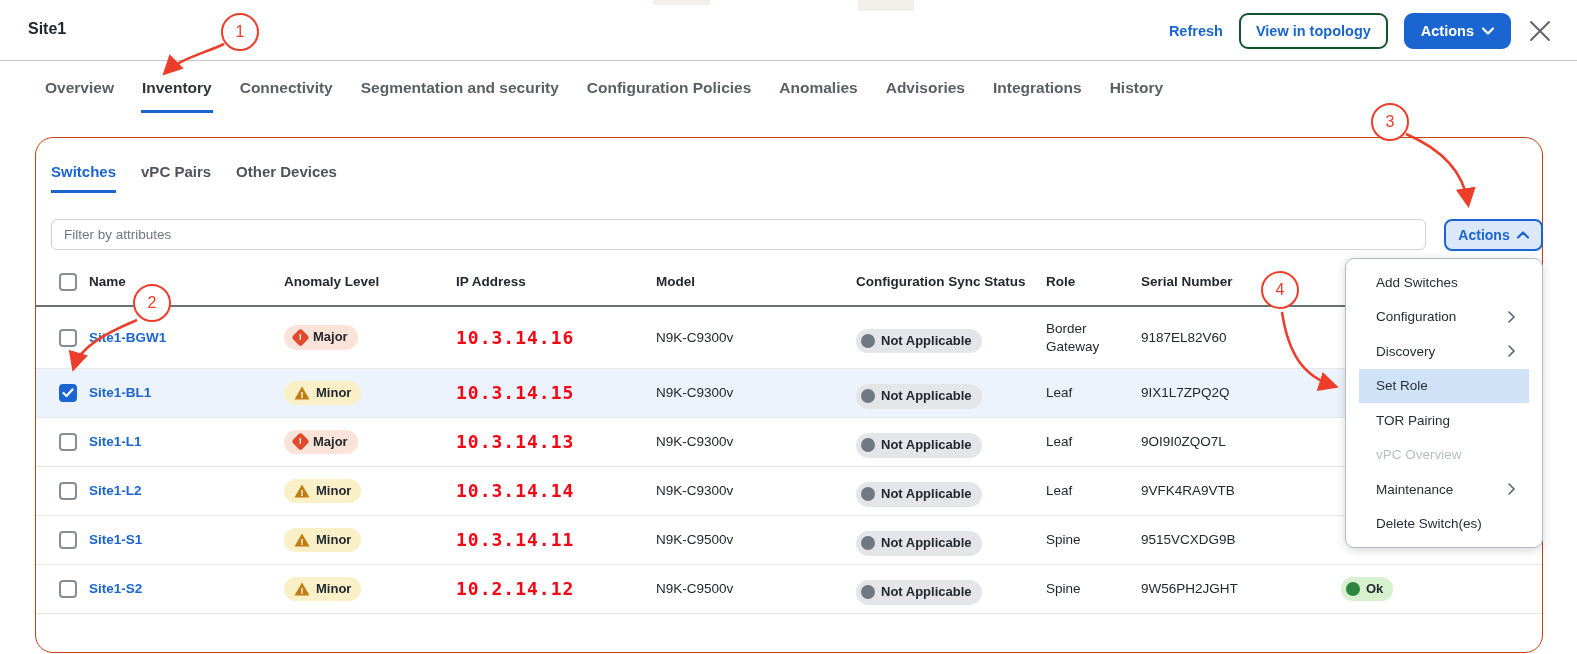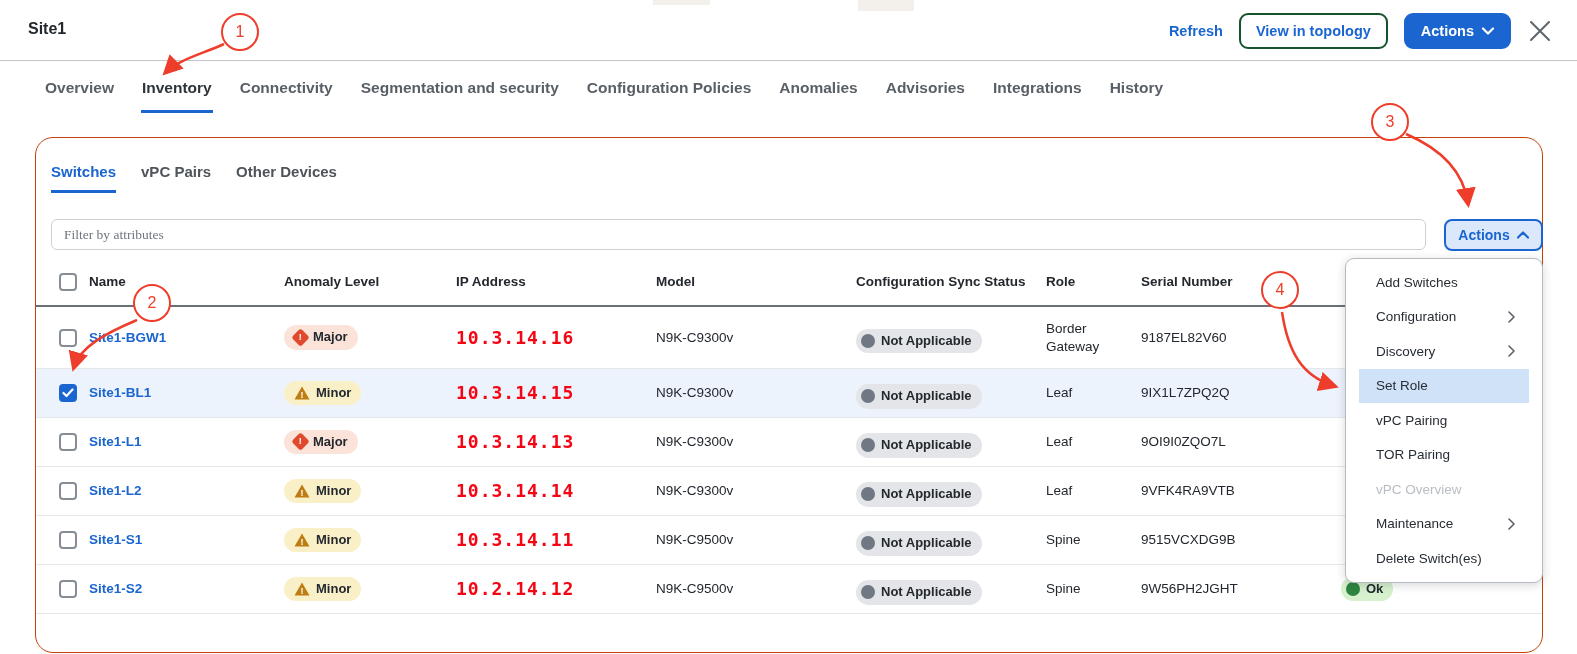--- a/index.html
+++ b/index.html
@@ -29,21 +29,21 @@
   
   .card { position:absolute; left:35px; top:137px; width:1508px; height:516px;
           border:1px solid #c2410c; border-radius:18px; background:#fff; }
 
   .subtabs { position:absolute; left:15px; top:25px; display:flex; gap:25px; }
   .subtab { font-size:15px; font-weight:700; color:#4e545a; padding-bottom:10px; border-bottom:3px solid transparent; cursor:pointer; }
   .subtab.active { color:#1a65d0; border-bottom-color:#1a65d0; }
 
   .filter-input { position:absolute; left:15px; top:81px; width:1375px; height:31px;
     border:1px solid #ced1d4; border-radius:6px; font-size:13.5px; color:#3c4249;
-    padding:0 12px; font-family:Liberation Serif, serif; }
+    padding:0 12px; font-family:Liberation Sans, sans-serif; }
   .filter-input::placeholder { color:#6f7680; }
 
   .table-actions-btn { position:absolute; left:1408px; top:81px; width:99px; height:32px;
     background:#dbe8fb; border:2px solid #1a65d0; border-radius:8px; color:#1a65d0;
     font-size:14px; font-weight:700; display:flex; align-items:center; justify-content:center; gap:7px; cursor:pointer; }
 
   
   .tbl { position:absolute; left:0; top:121px; width:1506px; }
   .trow { display:grid; grid-template-columns:30px 195px 172px 200px 200px 190px 95px 200px 1fr;
           align-items:center; padding-left:23px; }
@@ -319,23 +319,20 @@
     <div class="menu-item">
         <span>Discovery</span>
         <svg width="7" height="12" viewBox="0 0 7 12">
           <polyline points="1,1 6,6 1,11" fill="none" stroke="#5b6167" stroke-width="1.6" stroke-linecap="round" stroke-linejoin="round"></polyline>
         </svg>
       </div>
     <div class="menu-item highlight">
         <span>Set Role</span>
       </div>
     <div class="menu-item">
-        <span>vPC Pairing</span>
-      </div>
-    <div class="menu-item">
         <span>TOR Pairing</span>
       </div>
     <div class="menu-item disabled">
         <span>vPC Overview</span>
       </div>
     <div class="menu-item">
         <span>Maintenance</span>
         <svg width="7" height="12" viewBox="0 0 7 12">
           <polyline points="1,1 6,6 1,11" fill="none" stroke="#5b6167" stroke-width="1.6" stroke-linecap="round" stroke-linejoin="round"></polyline>
         </svg>

